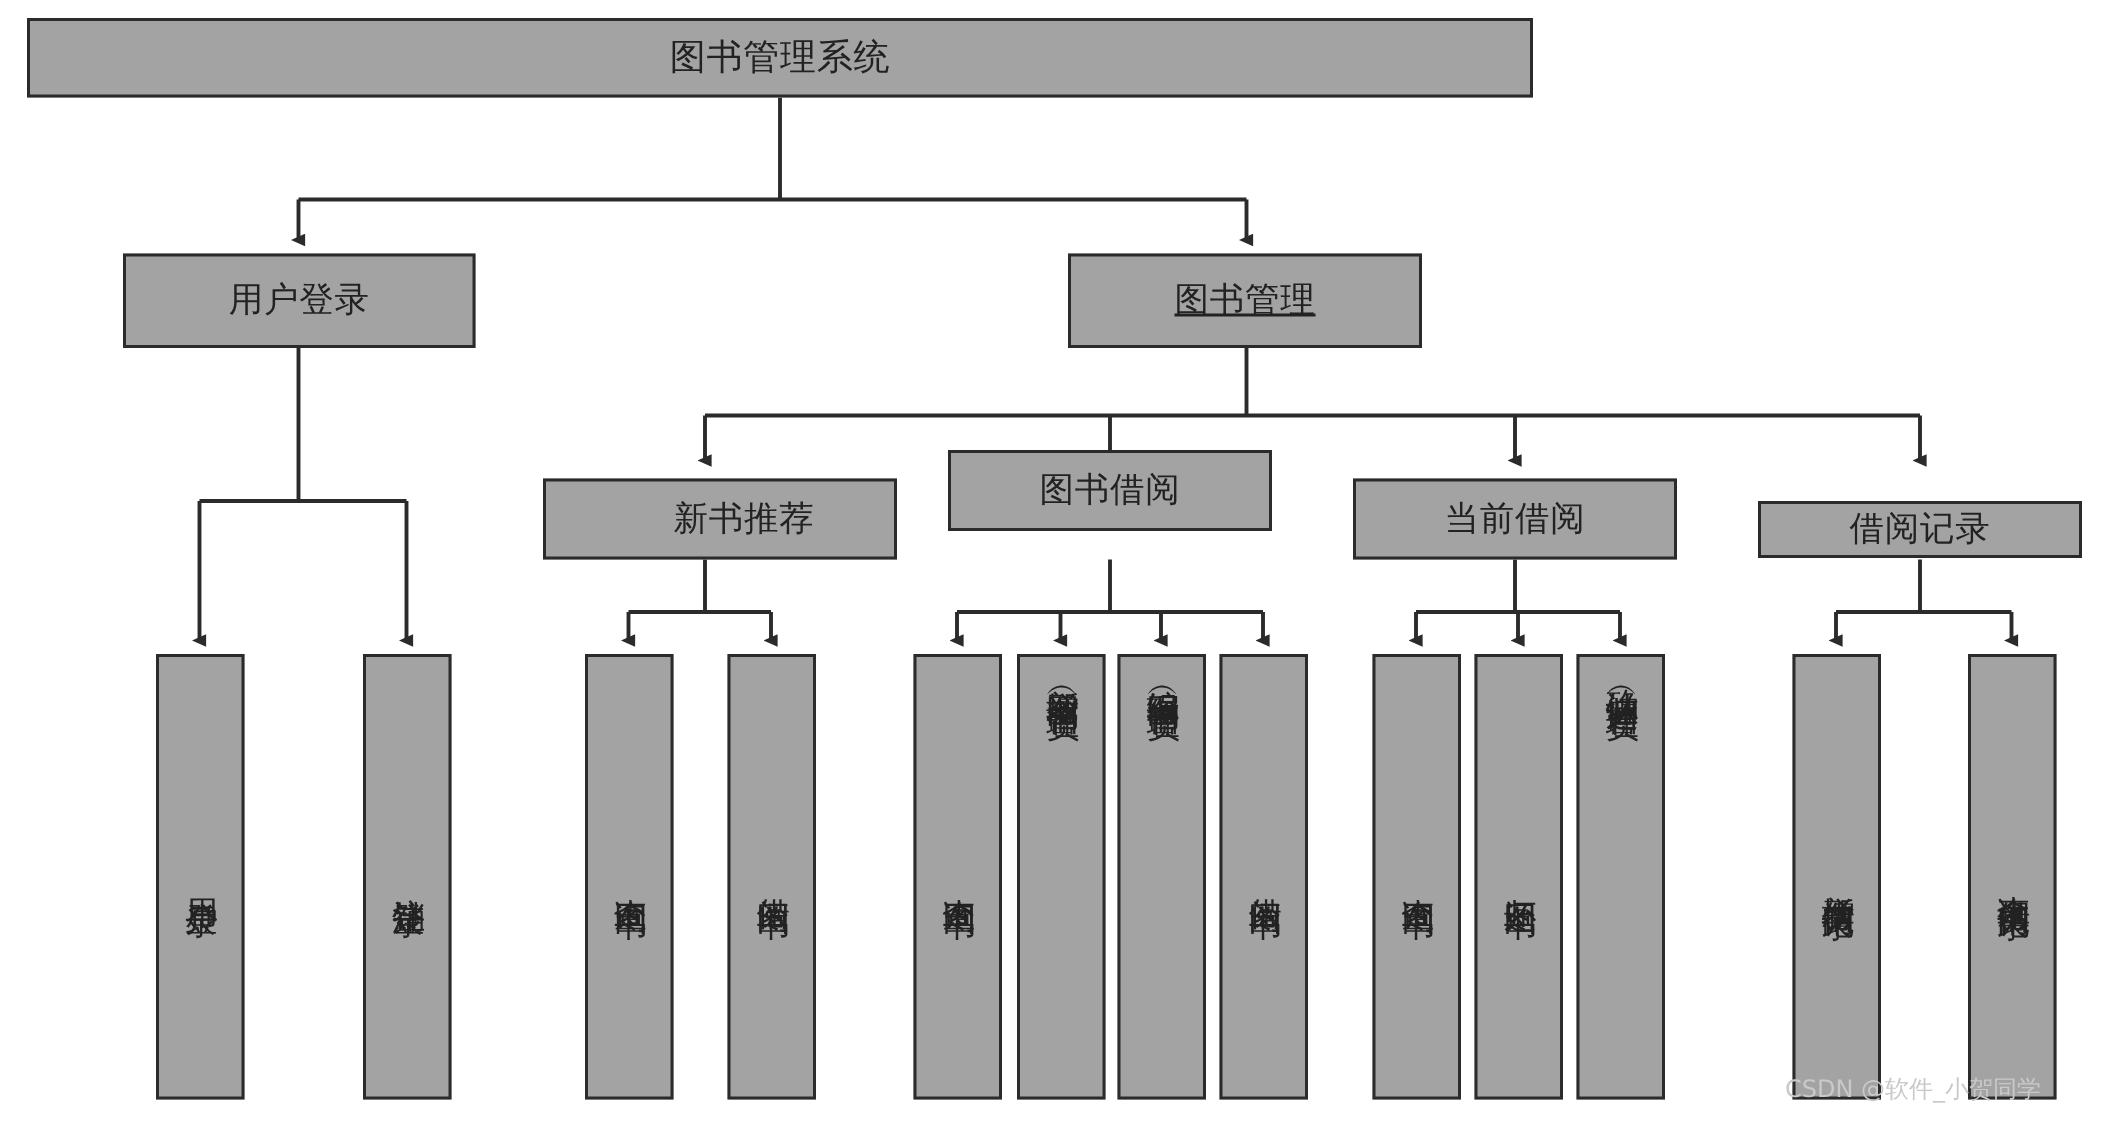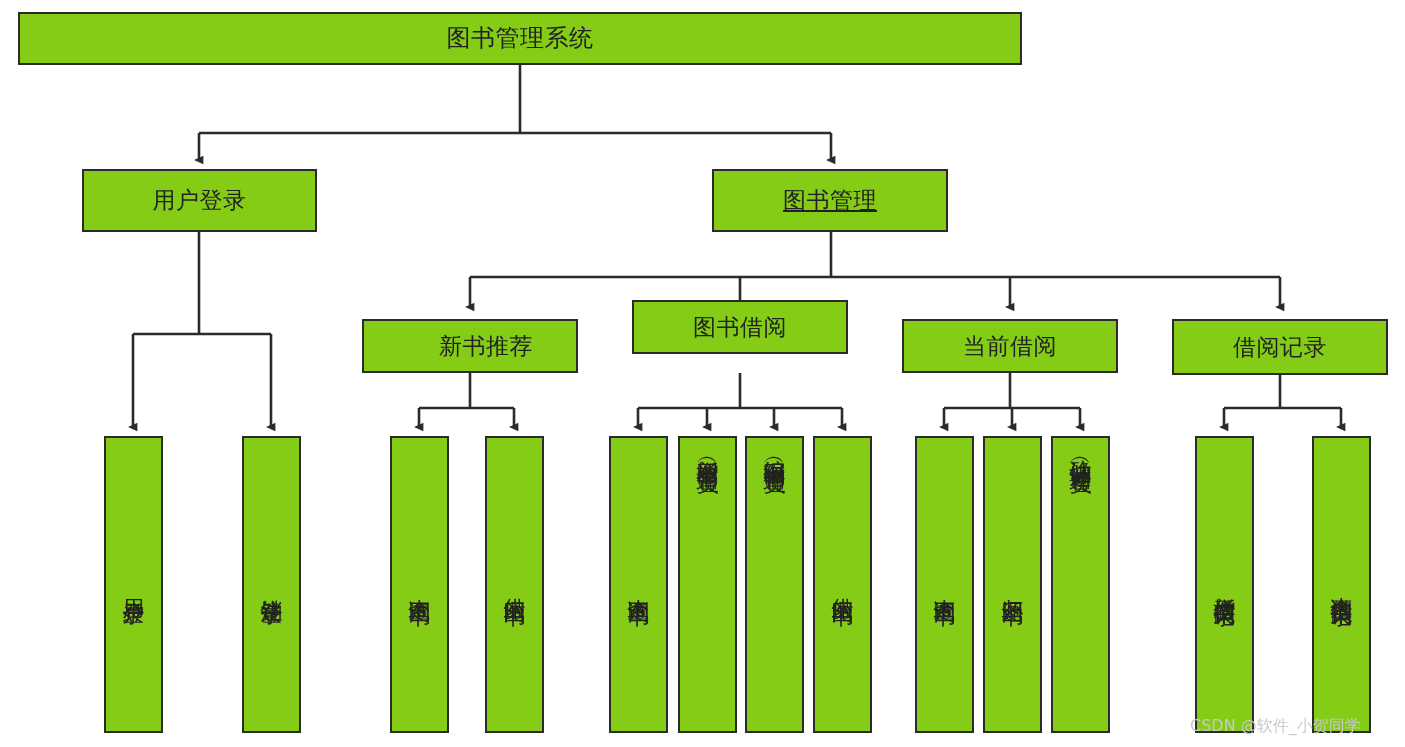--- a/index.html
+++ b/index.html
@@ -22,21 +22,21 @@
     position: absolute;
     left: 0;
     top: 0;
     width: 1405px;
     height: 747px;
     pointer-events: none;
   }
   .node {
     position: absolute;
     box-sizing: border-box;
-    background: #84cc16;
+    background: #a3a3a3;
     border: 2px solid #2b2b2b;
     display: flex;
     align-items: center;
     justify-content: center;
     color: #222222;
     text-align: center;
   }
   .node .label {
     display: block;
     line-height: 1.05;
@@ -138,33 +138,33 @@
   </div>
 
   <div class="node horiz" style="left:82px; top:169px; width:235px; height:63px;">
     <span class="label">用户登录</span>
   </div>
 
   <div class="node horiz" style="left:712px; top:169px; width:236px; height:63px;text-decoration:underline;">
     <span class="label">图书管理</span>
   </div>
 
-  <div class="node horiz" style="left:362px; top:319px; width:216px; height:54px;padding-left:32px;">
+  <div class="node horiz" style="left:362px; top:319px; width:236px; height:54px;padding-left:32px;">
     <span class="label">新书推荐</span>
   </div>
 
   <div class="node horiz" style="left:632px; top:300px; width:216px; height:54px;">
     <span class="label">图书借阅</span>
   </div>
 
   <div class="node horiz" style="left:902px; top:319px; width:216px; height:54px;">
     <span class="label">当前借阅</span>
   </div>
 
-  <div class="node horiz" style="left:1172px; top:319px; width:216px; height:56px;">
+  <div class="node horiz" style="left:1172px; top:334px; width:216px; height:38px;">
     <span class="label">借阅记录</span>
   </div>
 
   <div class="node vert center" style="left:104px; top:436px; width:59px; height:297px;">
     <span class="label">用户登录</span>
   </div>
 
   <div class="node vert center" style="left:242px; top:436px; width:59px; height:297px;">
     <span class="label">注销登录</span>
   </div>

